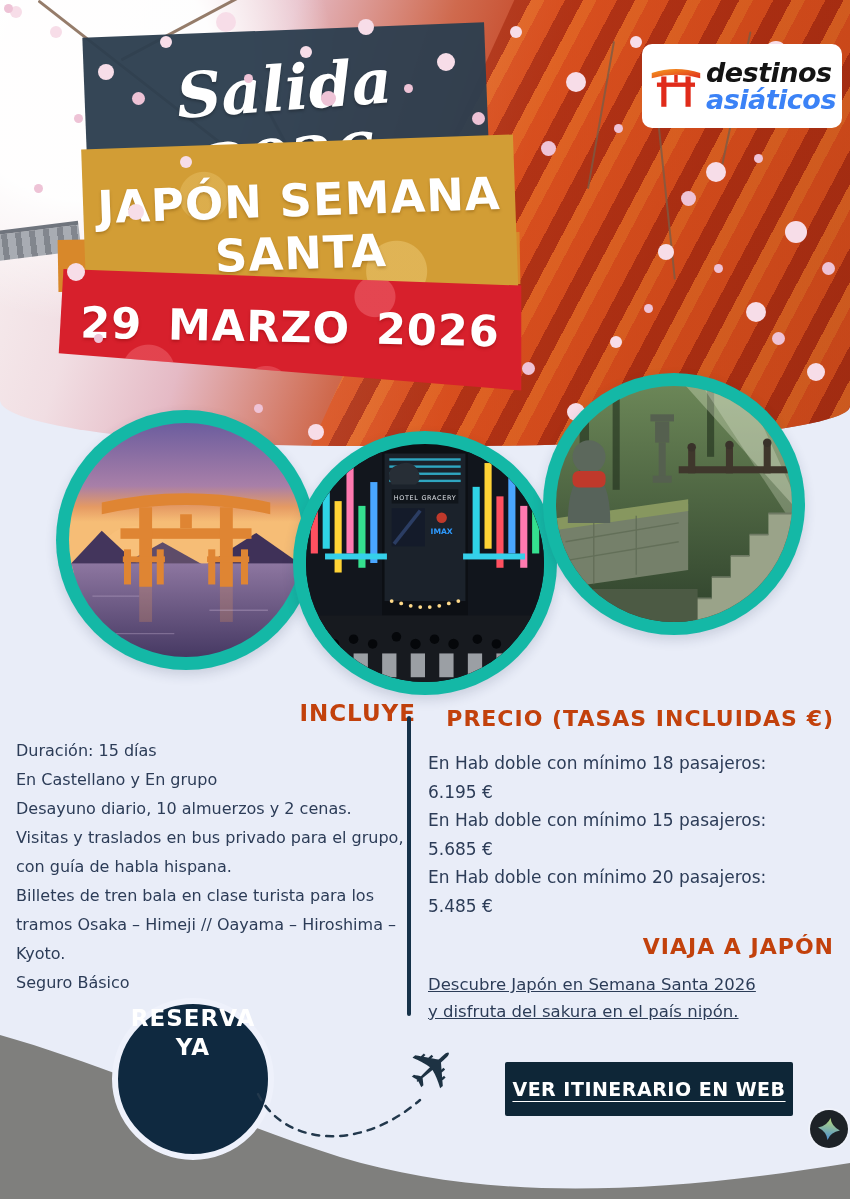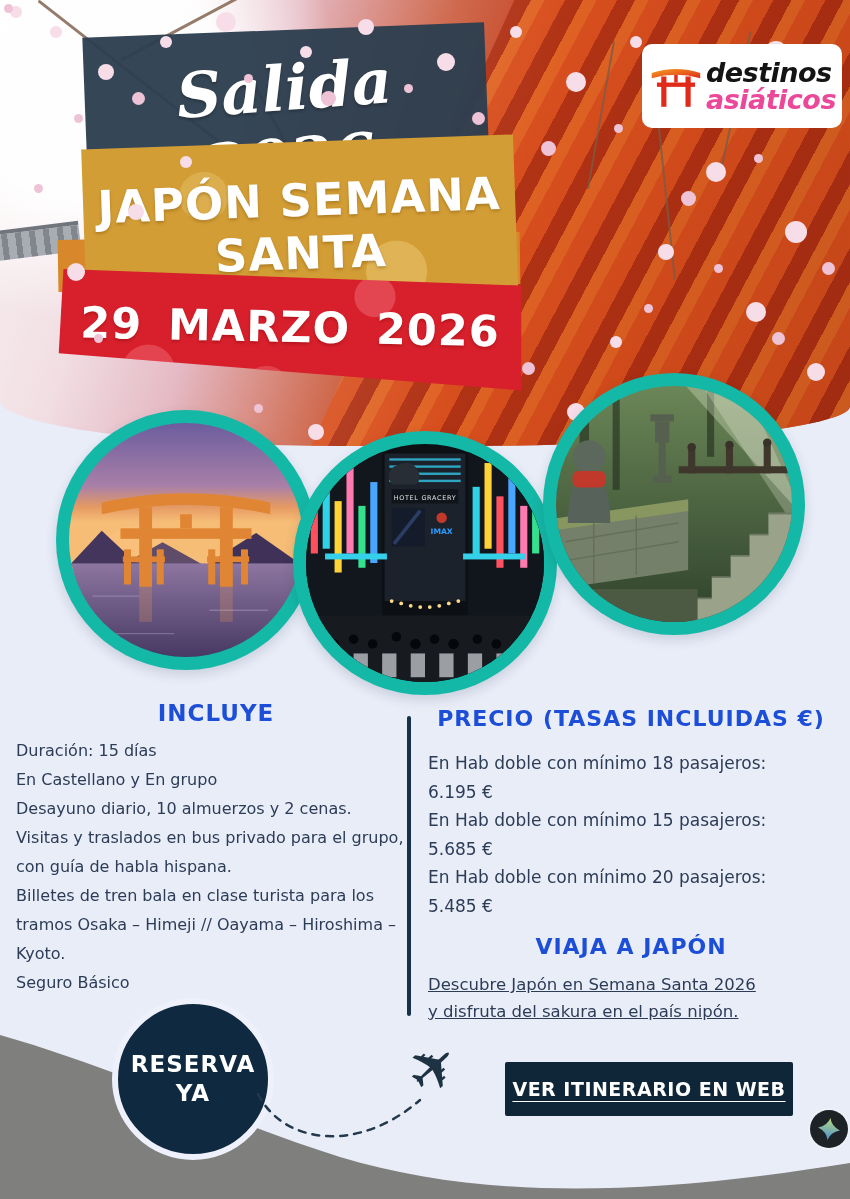--- a/index.html
+++ b/index.html
@@ -88,46 +88,46 @@
     font-weight:800; font-size:43px; letter-spacing:1px; word-spacing:10px;
     transform:rotate(1.2deg); text-shadow:0 2px 3px rgba(120,0,0,.35); white-space:nowrap;
   }
   
   .logo-card{
     position:absolute; left:642px; top:44px; width:200px; height:84px; z-index:8;
     background:#fff; border-radius:10px; display:flex; align-items:center; padding:0 6px 0 8px; box-sizing:border-box;
   }
   .logo-text{display:flex; flex-direction:column; margin-left:4px;}
   .logo-text .l1{font-style:italic; font-weight:800; font-size:27px; line-height:27px; color:#141414; letter-spacing:-.5px;}
-  .logo-text .l2{font-style:italic; font-weight:800; font-size:27px; line-height:27px; color:#ec4899; letter-spacing:-.5px;}
+  .logo-text .l2{font-style:italic; font-weight:800; font-size:27px; line-height:27px; color:#3b82f6; letter-spacing:-.5px;}
   
   .circle{position:absolute; border-radius:50%; background:#14b8a6; z-index:7; box-shadow:0 5px 12px rgba(40,50,90,.16);}
   .c1{left:56px; top:410px; width:260px; height:260px;}
   .c2{left:293px; top:431px; width:264px; height:264px;}
   .c3{left:543px; top:373px; width:262px; height:262px;}
   .ph{position:absolute; inset:13px; border-radius:50%; overflow:hidden;}
   .ph svg{display:block; width:100%; height:100%;}
   
   .col-left{position:absolute; left:16px; top:700px; width:400px; z-index:6; color:#2c3c57;}
   .sec-title{
-    text-align:center; color:#1d4ed8; font-weight:800; font-size:23px; letter-spacing:1px; margin:0 0 10px 0; white-space:nowrap;
+    text-align:right; color:#c2410c; font-weight:800; font-size:23px; letter-spacing:1px; margin:0 0 10px 0; white-space:nowrap;
   }
   .col-left p{margin:0; font-size:16px; line-height:29px;}
   .divider{position:absolute; left:407px; top:716px; width:4px; height:300px; background:#16324a; border-radius:2px; z-index:6;}
   .col-right{position:absolute; left:428px; top:706px; width:406px; z-index:6; color:#2c3c57;}
   .col-right .sec-title{font-size:22px; margin-bottom:18px;}
   .col-right p{margin:0; font-size:17px; line-height:28.5px;}
   .viaja-title{margin-top:14px !important; margin-bottom:12px !important;}
   .viaja-text{width:330px; font-size:16.5px !important; line-height:27px !important;text-decoration:underline;}
   
   .gray-wave{position:absolute; left:0; top:999px; width:850px; height:200px; z-index:5; pointer-events:none;}
   .reserva{
     position:absolute; left:112px; top:998px; width:150px; height:150px; border-radius:50%;
     background:#0f2940; border:6px solid #eef1fb; box-sizing:content-box; z-index:7;
-    display:flex; flex-direction:column; justify-content:center; align-items:center; cursor:pointer;
+    display:flex; flex-direction:column; align-items:center; cursor:pointer;
   }
   .reserva span{color:#fff; font-size:23px; font-weight:600; letter-spacing:1px; line-height:29px;}
   .dash-svg{position:absolute; left:228px; top:1072px; width:215px; height:90px; z-index:7;}
   .plane{
     position:absolute; left:408px; top:1038px; z-index:7; font-size:60px; color:#1d3243;
     transform:rotate(-42deg); line-height:60px;
   }
   .itinerary-btn{
     position:absolute; left:505px; top:1062px; width:288px; height:54px; z-index:7;
     background:#0e2637; border:none; border-radius:2px; cursor:pointer;

